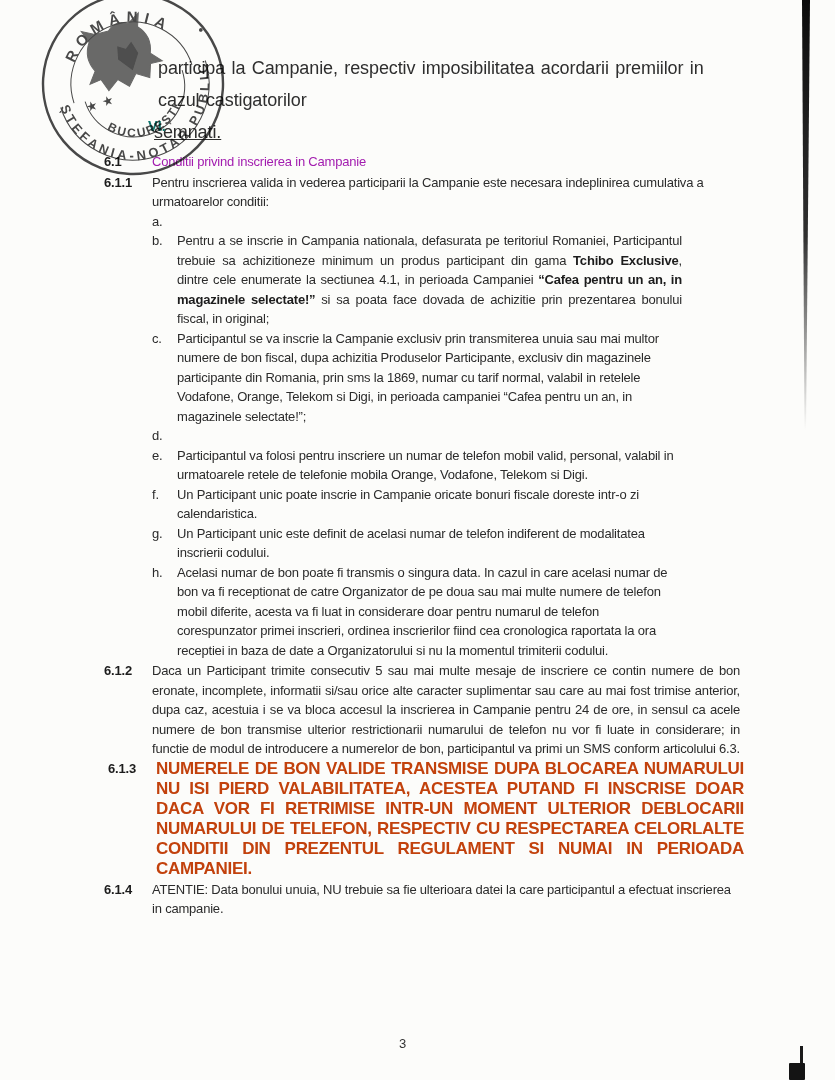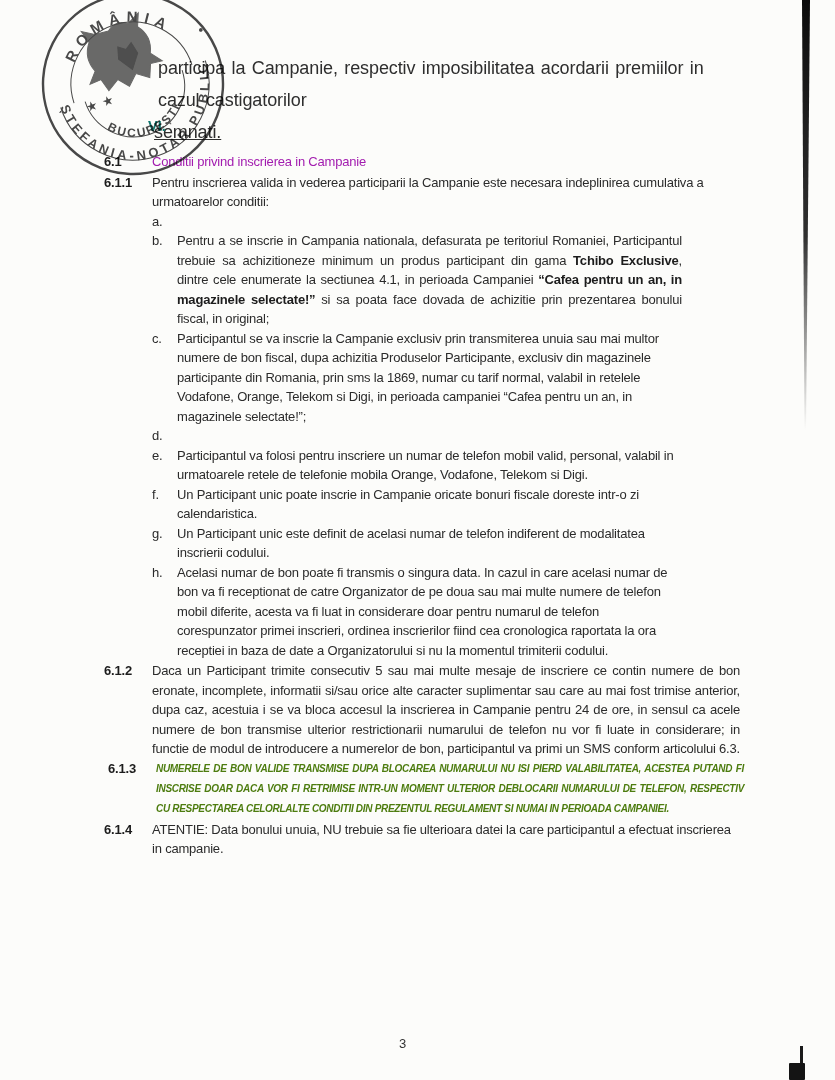--- a/index.html
+++ b/index.html
@@ -46,21 +46,21 @@
   .row{display:flex;align-items:flex-start;margin-top:1px;}
   .num{flex:0 0 48px;font-weight:700;color:#1c1c1c;}
   .body{width:588px;}
   .bold{font-weight:400;color:#a21caf;}
   .just{text-align:justify;}
   .sub{margin-top:0;}
   .srow{display:flex;align-items:flex-start;margin-left:48px;}
   .let{flex:0 0 25px;}
   .stxt{width:505px;}
   .gap613{margin-top:0;justify-content:flex-end;}
-  .s613 .body{font-weight:700;color:#4d7c0f;font-size:10px;line-height:20px;letter-spacing:-0.3px;text-align:justify;font-style:italic;}
+  .s613 .body{font-weight:700;color:#c2410c;font-size:17px;line-height:20px;letter-spacing:-0.3px;text-align:justify;}
   
   .pageno{position:absolute;left:399px;top:1036px;font-size:13px;color:#333;}
   .edge-line{position:absolute;right:10px;top:0;width:40px;height:450px;z-index:6;}
   .corner-mark{position:absolute;left:789px;top:1063px;width:16px;height:17px;background:#141414;border-radius:1px;z-index:6;}
   .corner-stem{position:absolute;left:800px;top:1046px;width:3px;height:19px;background:#1a1a1a;z-index:6;}
 </style>
 </head>
 <body>
 
 <div class="page">

